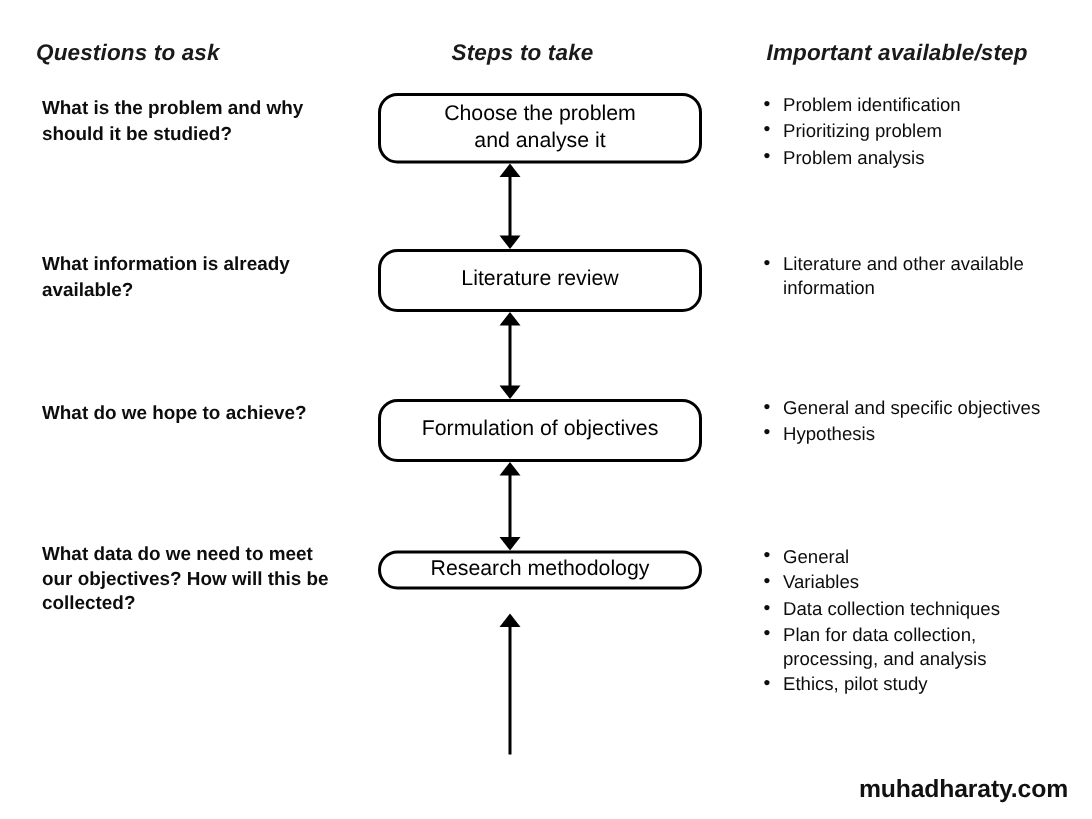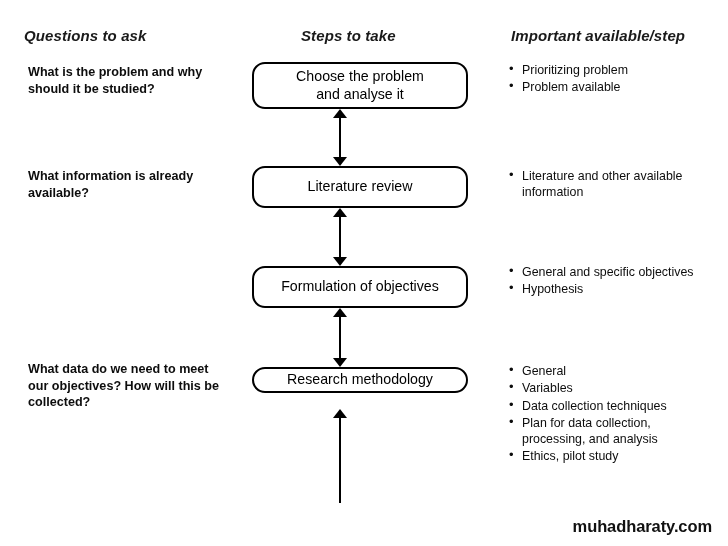--- a/index.html
+++ b/index.html
@@ -178,20 +178,21 @@
 <body>
 
 <div id="page">
 
   <div class="col-header" id="hdr-questions">Questions to ask</div>
   <div class="col-header" id="hdr-steps">Steps to take</div>
   <div class="col-header" id="hdr-elements">Important available/step</div>
 
   <div class="question" id="q1">What is the problem and why should it be studied?</div>
   <div class="question" id="q2">What information is already available?</div>
+  <div class="question" id="q3">What do we hope to achieve?</div>
   <div class="question" id="q4">What data do we need to meet our objectives? How will this be collected?</div>
 
   <div class="flow-box" id="box1">
     <div>
       <span>Choose the problem</span><br>
       <span>and analyse it</span>
     </div>
   </div>
 
   <div class="flow-box" id="box2">
@@ -222,22 +223,23 @@
     <div class="head down"></div>
   </div>
 
   <div id="tail-arrow">
     <div class="head"></div>
     <div class="shaft"></div>
   </div>
 
   <div class="elements" id="el1">
     <ul>
+      <li>Problem identification</li>
       <li>Prioritizing problem</li>
-      <li>Problem available</li>
+      <li>Problem analysis</li>
     </ul>
   </div>
 
   <div class="elements" id="el2">
     <ul>
       <li>Literature and other available information</li>
     </ul>
   </div>
 
   <div class="elements" id="el3">

